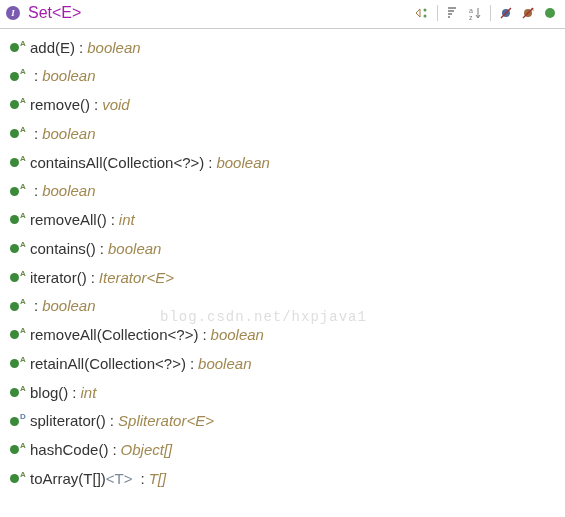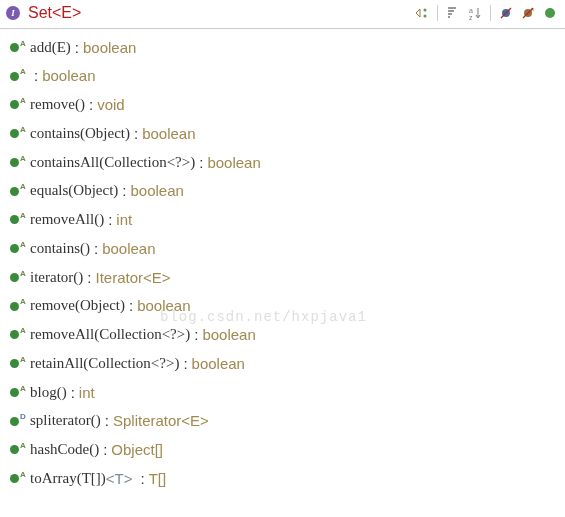--- a/index.html
+++ b/index.html
@@ -38,21 +38,21 @@
       font-size: 9px;
       font-weight: bold;
       display: inline-flex;
       align-items: center;
       justify-content: center;
       font-style: italic;
       font-family: Georgia, serif;
     }
     .title {
       font-size: 16px;
-      color: #b91c1c;
+      color: #a21caf;
       margin-left: 4px;
     }
     .toolbar-btn {
       width: 18px;
       height: 18px;
       display: inline-flex;
       align-items: center;
       justify-content: center;
       cursor: pointer;
     }
@@ -100,28 +100,28 @@
       font-size: 8px;
       color: #5a7aa5;
       font-weight: bold;
       position: relative;
       top: -4px;
       left: 1px;
       font-family: Arial, sans-serif;
     }
     .member-sig {
       color: #333;
-      font-family: Liberation Serif, serif;
     }
     .sep-colon {
       color: #333;
       margin: 0 4px;
     }
     .ret-type {
       color: #a08850;
+      font-style: italic;
     }
     .type-param {
       color: #7a8a9a;
       margin-right: 4px;
     }
     .watermark {
       position: absolute;
       top: 280px;
       left: 160px;
       font-family: "Courier New", monospace;
@@ -214,39 +214,37 @@
         </span>
         <span class="member-sig">remove()</span>
         <span class="sep-colon">:</span>
         <span class="ret-type">void</span>
       </div>
       <div class="member-row">
         <span class="method-icon-wrap">
           <span class="vis-dot"></span>
           <span class="abstract-badge">A</span>
         </span>
-        <span class="member-sig">contains(Object)</span>
         <span class="sep-colon">:</span>
         <span class="ret-type">boolean</span>
       </div>
       <div class="member-row">
         <span class="method-icon-wrap">
           <span class="vis-dot"></span>
           <span class="abstract-badge">A</span>
         </span>
         <span class="member-sig">containsAll(Collection&lt;?&gt;)</span>
         <span class="sep-colon">:</span>
         <span class="ret-type">boolean</span>
       </div>
       <div class="member-row">
         <span class="method-icon-wrap">
           <span class="vis-dot"></span>
           <span class="abstract-badge">A</span>
         </span>
-        <span class="member-sig">equals(Object)</span>
         <span class="sep-colon">:</span>
         <span class="ret-type">boolean</span>
       </div>
       <div class="member-row">
         <span class="method-icon-wrap">
           <span class="vis-dot"></span>
           <span class="abstract-badge">A</span>
         </span>
         <span class="member-sig">removeAll()</span>
         <span class="sep-colon">:</span>
@@ -268,21 +266,20 @@
         </span>
         <span class="member-sig">iterator()</span>
         <span class="sep-colon">:</span>
         <span class="ret-type">Iterator&lt;E&gt;</span>
       </div>
       <div class="member-row">
         <span class="method-icon-wrap">
           <span class="vis-dot"></span>
           <span class="abstract-badge">A</span>
         </span>
-        <span class="member-sig">remove(Object)</span>
         <span class="sep-colon">:</span>
         <span class="ret-type">boolean</span>
       </div>
       <div class="member-row">
         <span class="method-icon-wrap">
           <span class="vis-dot"></span>
           <span class="abstract-badge">A</span>
         </span>
         <span class="member-sig">removeAll(Collection&lt;?&gt;)</span>
         <span class="sep-colon">:</span>

